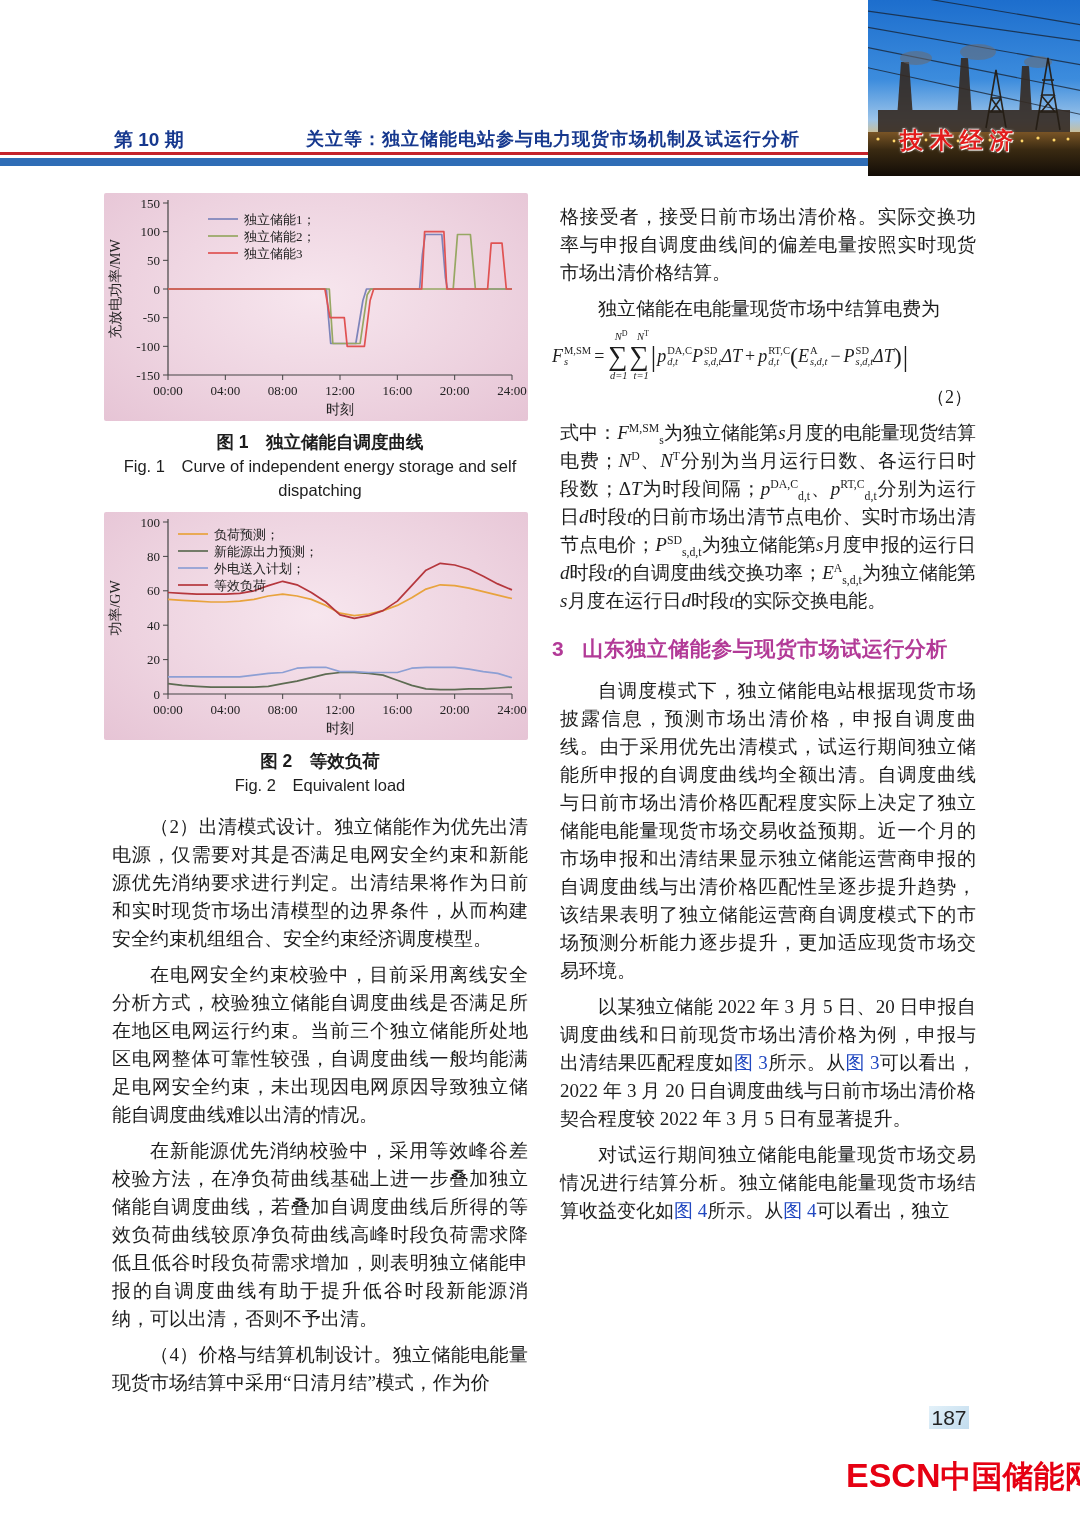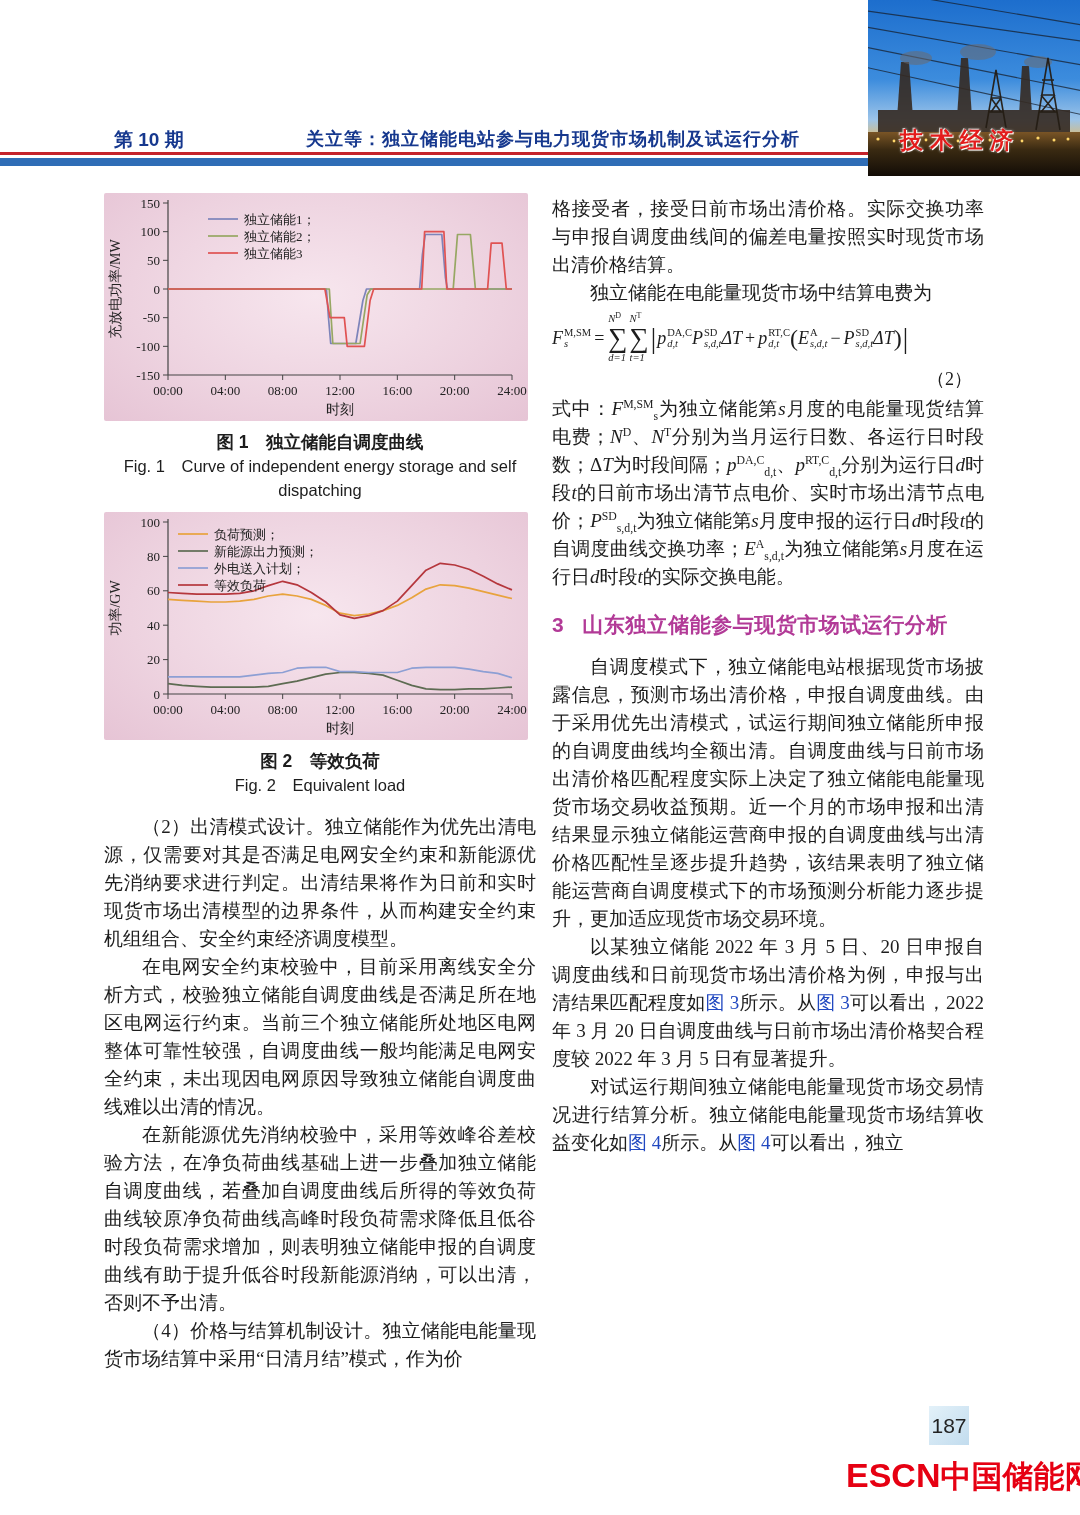--- a/index.html
+++ b/index.html
@@ -18,21 +18,21 @@
   .photo{position:absolute;left:868px;top:0;width:212px;height:176px;overflow:hidden;}
   .badge{position:absolute;left:868px;top:125px;width:184px;text-align:center;
          color:#e31b1b;font-size:23px;font-weight:900;letter-spacing:7px;
          font-family:"Liberation Sans","DejaVu Sans",sans-serif;
          text-shadow:0 0 3px #fff,1px 1px 0 #fff,-1px -1px 0 #ffffffaa;}
 
   
   .col{position:absolute;width:432px;font-size:19px;line-height:28px;text-align:justify;}
   .col-left{left:104px;top:193px;}
   .col-right{left:552px;top:195px;}
-  .para{margin:0;text-indent:2em;}
+  .para{margin:8px;text-indent:2em;}
   .para.no-indent{text-indent:0;}
   .mi{font-style:italic;}
   sup,sub{font-size:0.62em;line-height:0;}
   .ref-link{color:#2148c0;}
 
   
   .fig-panel{width:424px;height:228px;border-radius:2px;
      background:radial-gradient(ellipse at 50% 45%, #f7e6ee 0%, #edd2df 62%, #e6c4d5 100%);}
   .fig-panel + .caption{margin-top:9px;}
   .caption{text-align:center;line-height:24px;margin-bottom:10px;}
@@ -49,36 +49,36 @@
 
   
   .formula-block{margin:6px 0 2px 0;}
   .formula-row{display:flex;align-items:center;justify-content:flex-start;
       font-size:18px;font-style:italic;white-space:nowrap;}
   .m-base{font-style:italic;}
   .m-ss{display:inline-flex;flex-direction:column;justify-content:center;
         line-height:1.05;font-size:10.5px;margin-left:1px;vertical-align:middle;}
   .m-sup{display:block;font-style:normal;}
   .m-sub{display:block;font-style:italic;}
-  .sum{display:inline-flex;flex-direction:column;align-items:flex-start;line-height:1;margin:0 1px;}
+  .sum{display:inline-flex;flex-direction:column;align-items:flex-end;line-height:1;margin:0 1px;}
   .sum-top,.sum-bot{font-size:10.5px;font-style:italic;line-height:1.1;}
   .sum-top sup{font-size:8px;font-style:normal;}
   .sigma{font-size:27px;font-style:normal;line-height:1;}
   .m-op{font-style:normal;margin:0 3px;}
   .vbar{font-size:27px;font-style:normal;display:inline-block;transform:scaleY(1.1);margin:0 1px;}
   .paren{font-size:24px;font-style:normal;}
   .formula-num{text-align:right;font-size:18px;padding-right:12px;margin-top:2px;}
 
   
   .sec-heading{margin:20px 0 14px 0;color:#b23a97;font-weight:bold;font-size:21px;
       font-family:"Liberation Sans","DejaVu Sans",sans-serif;letter-spacing:0.5px;}
   .sec-heading .no{margin-right:18px;}
 
   
-  .page-num{position:absolute;left:929px;top:1406px;width:40px;height:39px;
+  .page-num{position:absolute;left:929px;top:1406px;width:40px;height:23px;
       background:linear-gradient(135deg,#e3f1f9 0%,#c2dcee 100%);
       display:flex;align-items:center;justify-content:center;
       font-size:21px;color:#222;font-family:"Liberation Sans","DejaVu Sans",sans-serif;}
   .logo{position:absolute;left:846px;top:1456px;white-space:nowrap;
       color:#e60012;font-family:"Liberation Sans","DejaVu Sans",sans-serif;font-weight:900;}
   .logo .escn{font-size:34px;letter-spacing:0px;}
   .logo .cn{font-size:31px;letter-spacing:0px;}
 </style>
 </head>
 <body>

